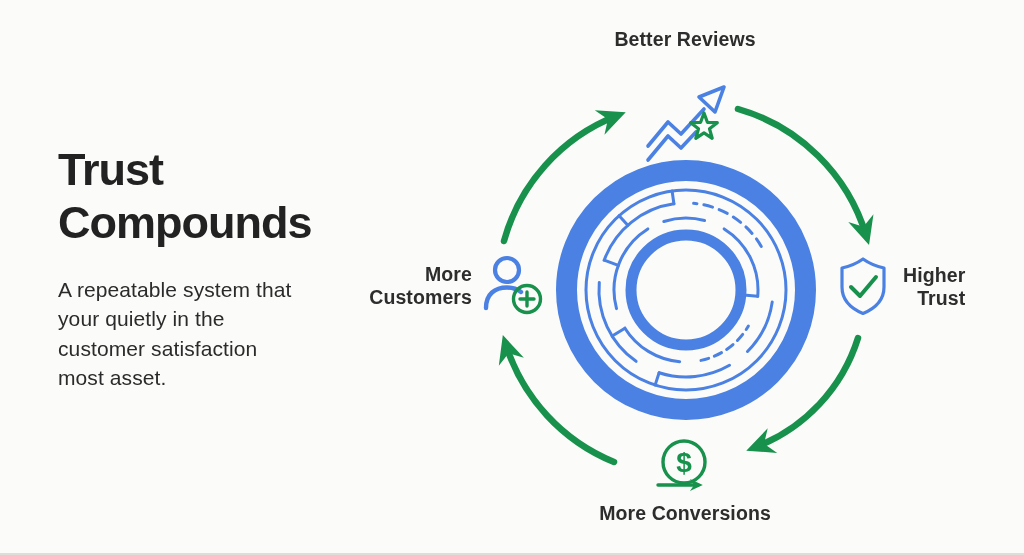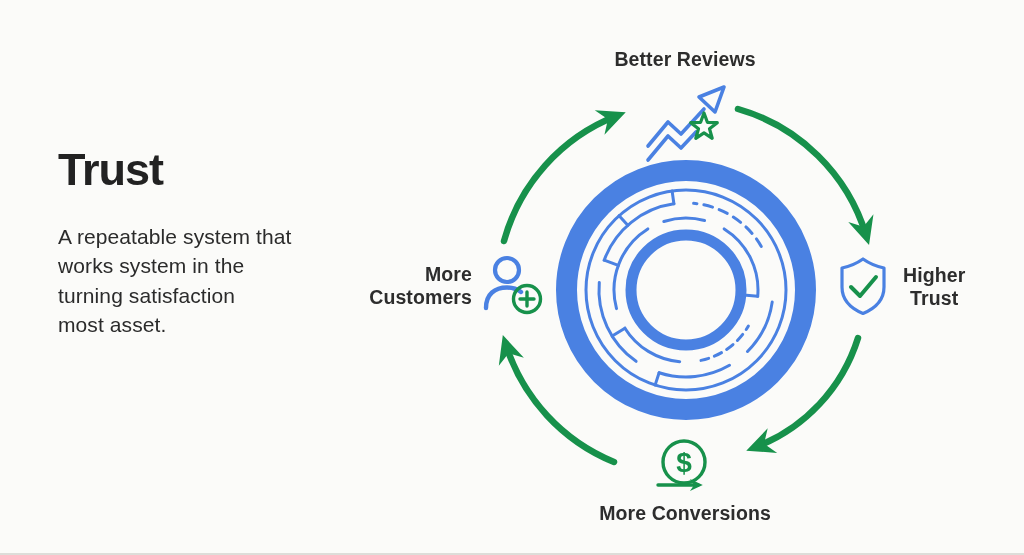--- a/index.html
+++ b/index.html
@@ -37,36 +37,36 @@
   .maze{stroke:var(--blue);fill:none;stroke-width:3;}
   .dollar-glyph{
     fill:var(--green);font-family:"Liberation Sans",sans-serif;
     font-size:28px;font-weight:700;
   }
   
   .node-label{
     position:absolute;color:#2d2d2d;font-weight:700;
     font-size:19.5px;line-height:22.5px;letter-spacing:0.1px;
   }
-  .label-top{left:565px;top:48px;width:240px;text-align:center;}
-  .label-right{left:903px;top:264px;text-align:center;}
+  .label-top{left:565px;top:28px;width:240px;text-align:center;}
+  .label-right{left:903px;top:264px;text-align:right;}
   .label-bottom{left:563px;top:502px;width:244px;text-align:center;}
   .label-left{left:340px;top:263px;width:132px;text-align:right;}
 </style>
 </head>
 <body>
 
 <div class="stage">
 
   <div class="left-panel">
-    <h1 class="title"><span>Trust</span><br></h1>
+    <h1 class="title"><span>Trust</span><br><span>Compounds</span></h1>
     <div class="description">
       <div class="line">A repeatable system that</div>
-      <div class="line">works system in the</div>
-      <div class="line">turning satisfaction</div>
+      <div class="line">your quietly in the</div>
+      <div class="line">customer satisfaction</div>
       <div class="line">most asset.</div>
     </div>
   </div>
 
   <svg class="diagram-svg" viewBox="0 0 1024 555">
     <defs>
       <marker id="ah" viewBox="0 0 10 10" refX="6.5" refY="5" markerWidth="4.6" markerHeight="4.6" orient="auto">
         <path d="M0.6,0.6 L10,5 L0.6,9.4 L3.6,5 Z" fill="#17914b"></path>
       </marker>
       <marker id="ah-s" viewBox="0 0 10 10" refX="6.5" refY="5" markerWidth="4" markerHeight="4" orient="auto">

